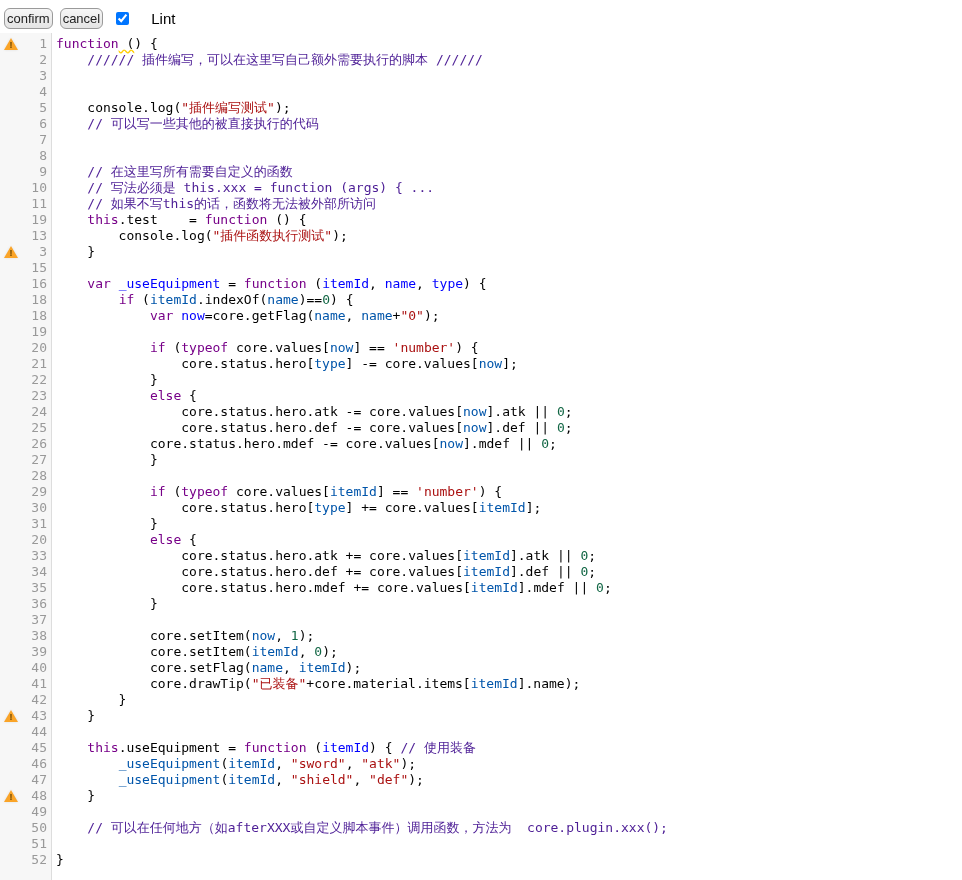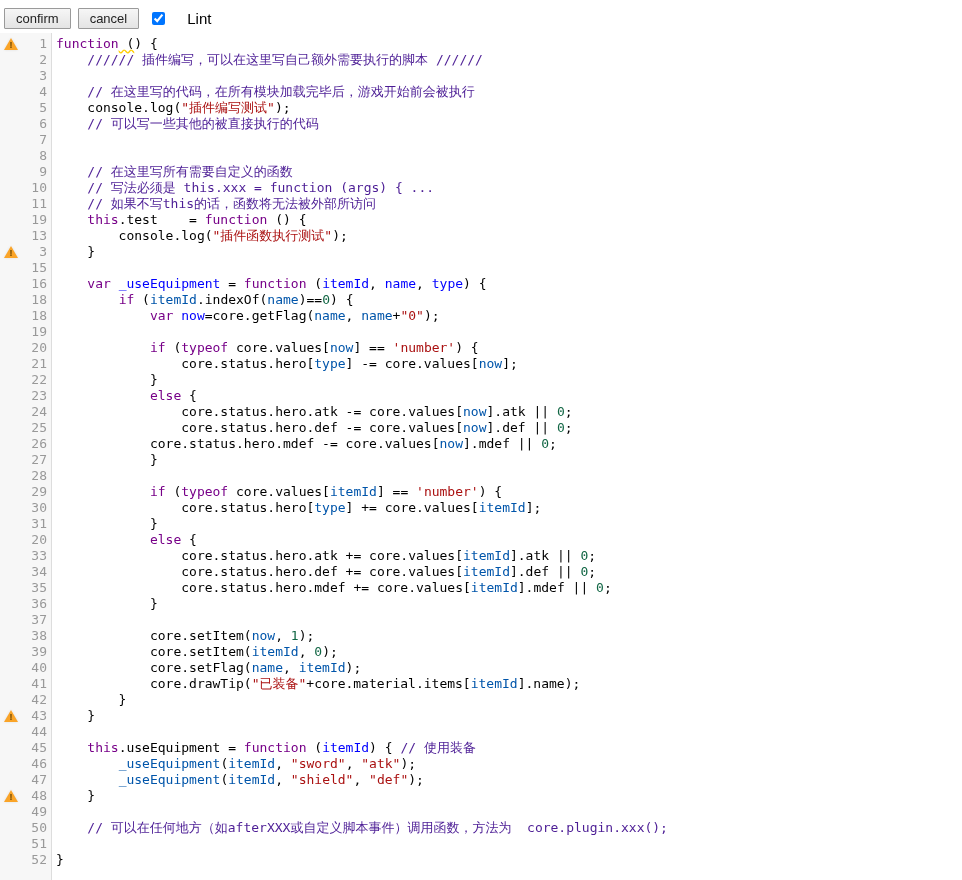--- a/index.html
+++ b/index.html
@@ -3,21 +3,21 @@
 <meta charset="utf-8">
 <style>
   html,body{margin:0;padding:0;background:#fff;width:962px;height:880px;overflow:hidden;}
   body{font-family:"Liberation Sans",sans-serif;}
 
   
   .toolbar{display:flex;align-items:center;gap:7px;padding:7px 0 4px 4px;height:22px;}
   .toolbar button{
     font:13px "Liberation Sans",sans-serif;color:#222;
     background:linear-gradient(#f6f6f6,#e4e4e4);
-    border:1px solid #9a9a9a;border-radius:1px;padding:2px 11px;cursor:pointer;
+    border:1px solid #9a9a9a;border-radius:6px;padding:2px 2px;cursor:pointer;
   }
   .lint-label{display:flex;align-items:center;gap:22px;font-size:15px;color:#000;margin-left:6px;cursor:pointer;}
   .lint-label input{width:13px;height:13px;margin:0;}
 
   
   .editor{position:relative;font:13px/16px "DejaVu Sans Mono",monospace;min-height:847px;background:#fff;}
   .gutter-rail{position:absolute;left:0;top:0;bottom:0;width:51px;background:#f7f7f7;border-right:1px solid #ddd;}
   .lines{position:relative;padding-top:3px;}
   .cm-line{display:flex;height:16px;align-items:stretch;}
   .gut{width:52px;flex:none;display:flex;align-items:center;}
@@ -75,21 +75,20 @@
           <span class="marker"></span>
           <span class="lineno">3</span>
         </div>
         <pre class="code"></pre>
       </div>
       <div class="cm-line">
         <div class="gut">
           <span class="marker"></span>
           <span class="lineno">4</span>
         </div>
-        <pre class="code"><span class="tk-com">    // 在这里写的代码，在所有模块加载完毕后，游戏开始前会被执行</span></pre>
       </div>
       <div class="cm-line">
         <div class="gut">
           <span class="marker"></span>
           <span class="lineno">5</span>
         </div>
         <pre class="code"><span class="tk-pl">    console.log(</span><span class="tk-str">"插件编写测试"</span><span class="tk-pl">);</span></pre>
       </div>
       <div class="cm-line">
         <div class="gut">

